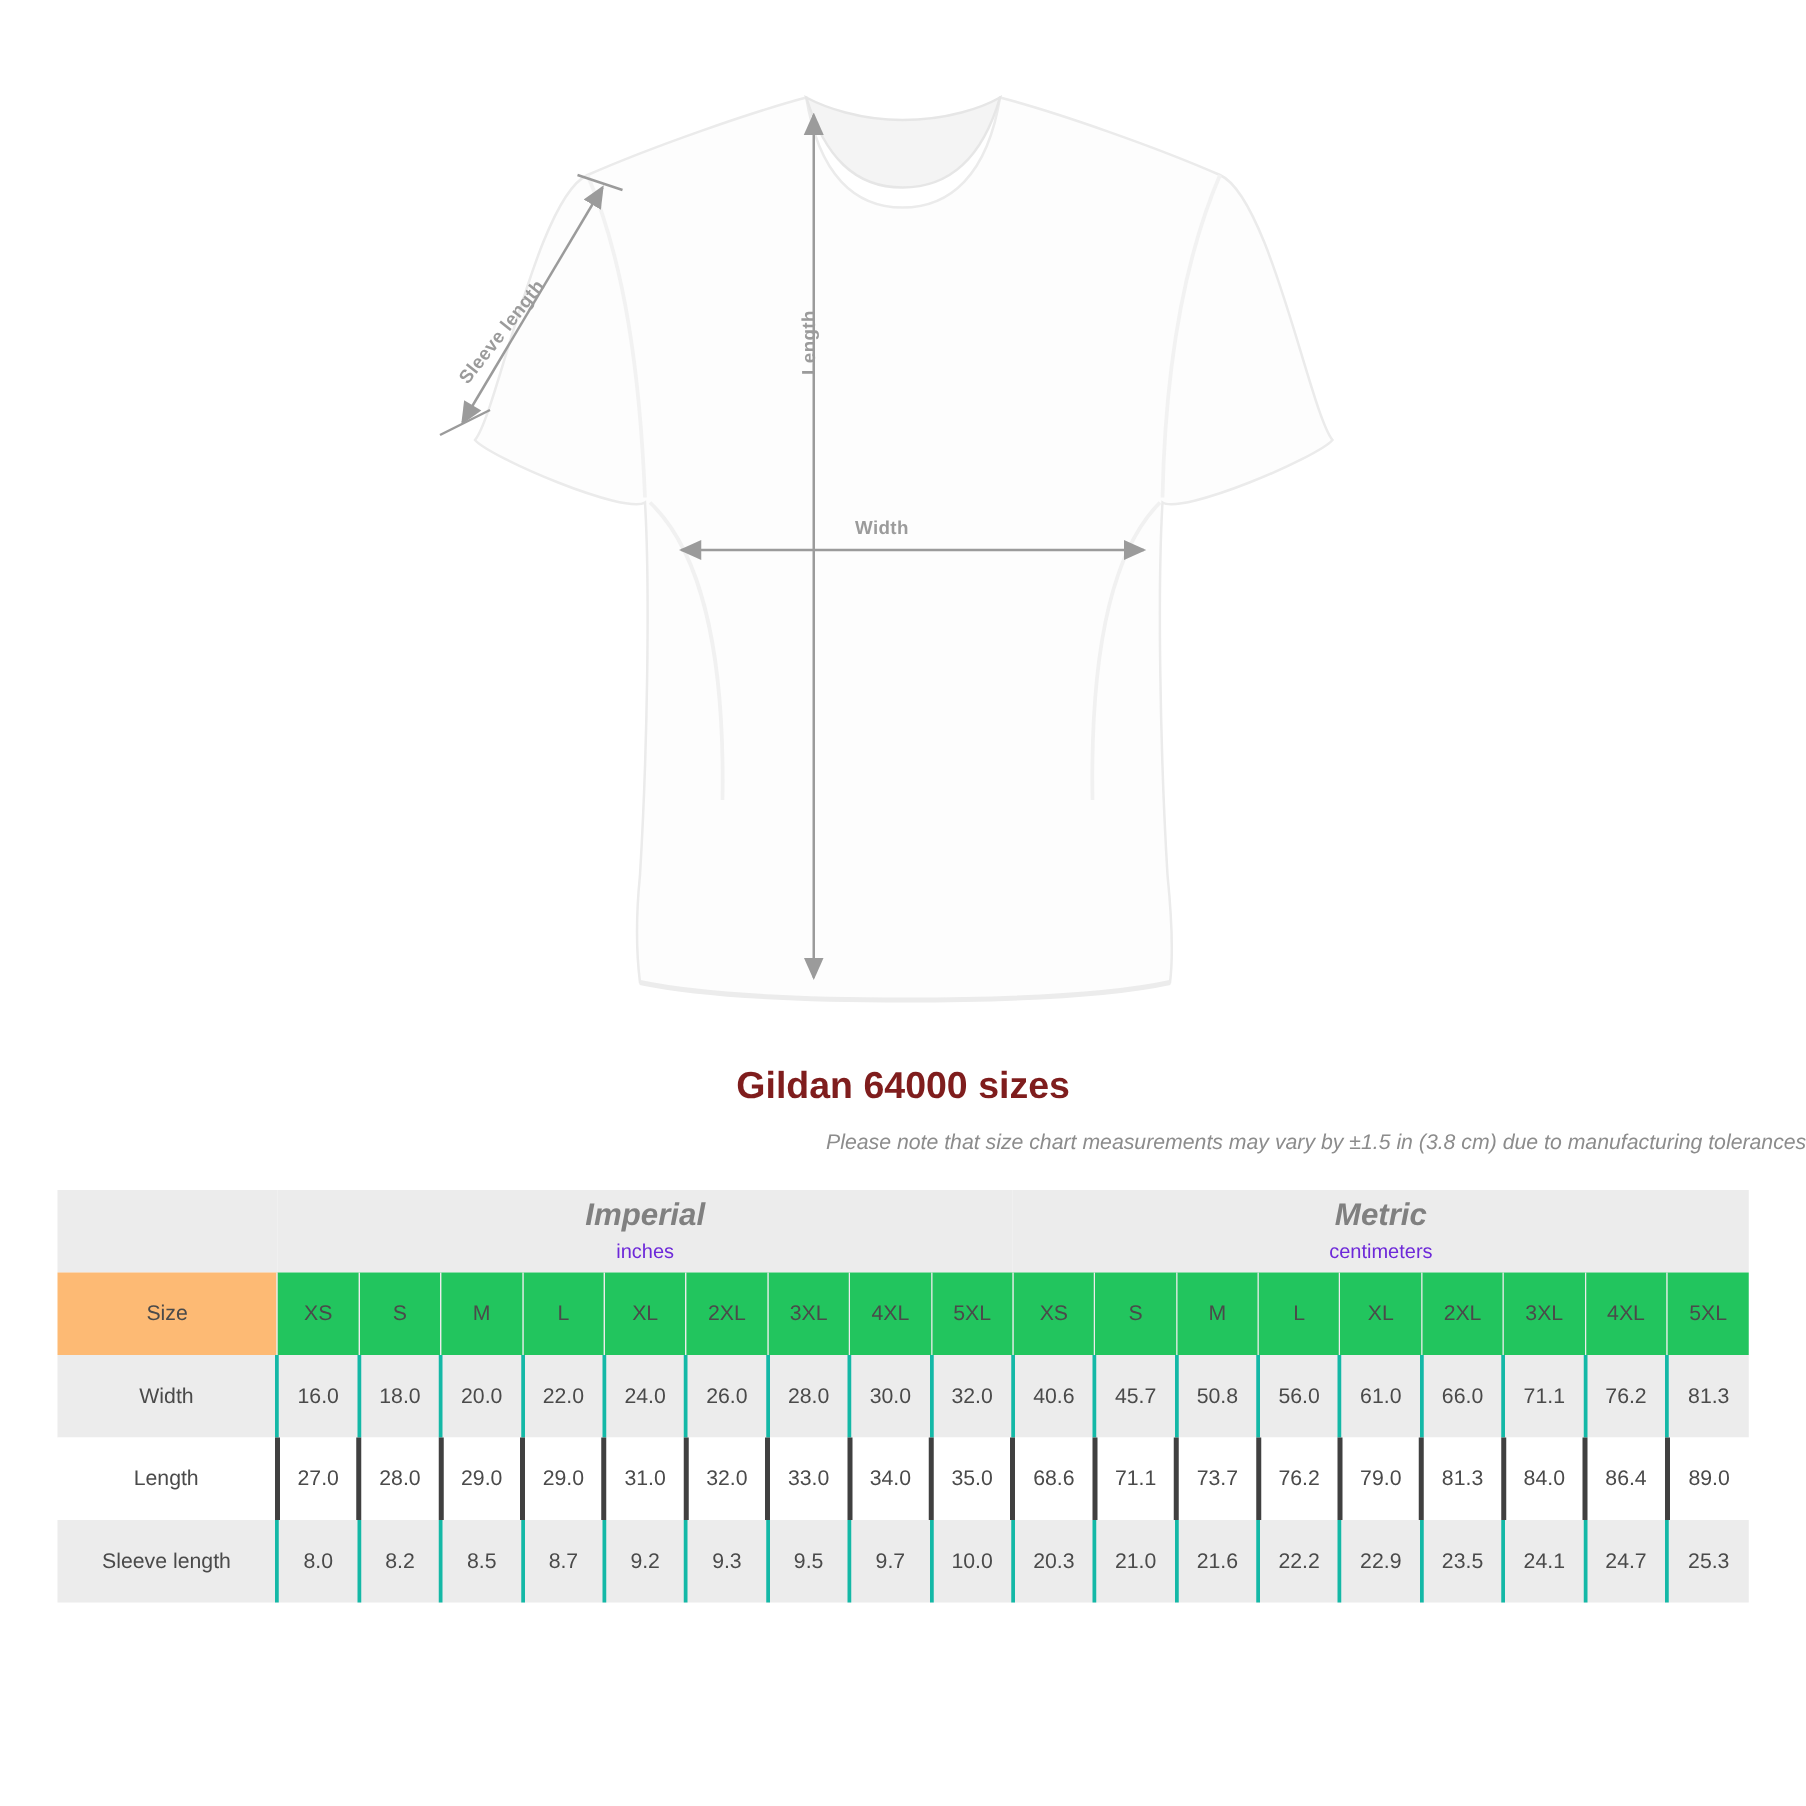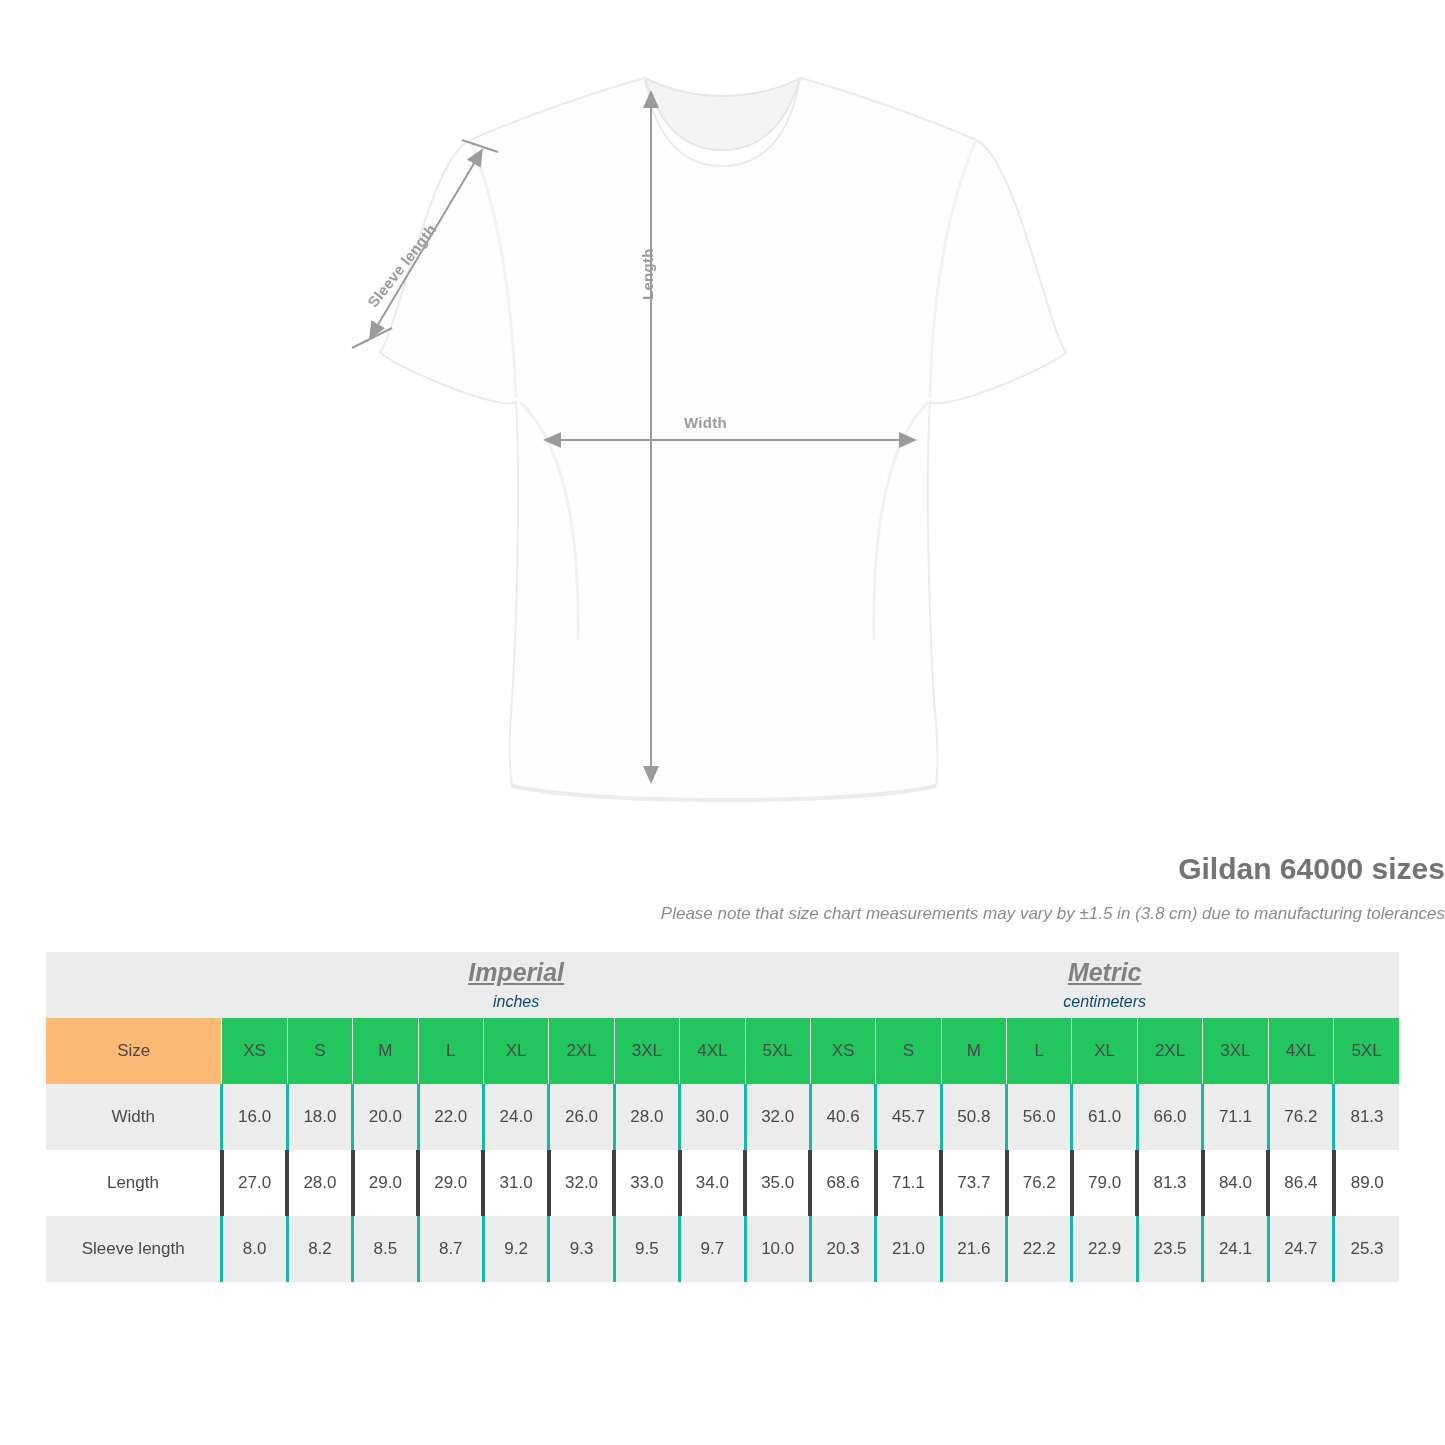--- a/index.html
+++ b/index.html
@@ -46,24 +46,24 @@
   }
   .dim-label.sleeve {
     left: 364px;
     top: 300px;
     transform: rotate(-52deg);
     transform-origin: left top;
   }
 
   
   .chart-title {
-    text-align: right;
+    text-align: center;
     font-size: 30px;
     font-weight: bold;
-    color: #737373;
+    color: #7f1d1d;
     margin-top: 22px;
   }
   .chart-note {
     text-align: right;
     font-size: 17px;
     font-style: italic;
     color: #8c8c8c;
     margin-top: 18px;
   }
 
@@ -92,26 +92,24 @@
     background: #ececec;
     height: 112px;
     padding: 0;
   }
   .unit-title {
     font-size: 25px;
     font-weight: bold;
     font-style: italic;
     color: #808080;
     line-height: 1.1;
-    text-decoration: underline;
   }
   .unit-sub {
     font-size: 16px;
-    font-style: italic;
-    color: #0c4a6e;
+    color: #6d28d9;
     margin-top: 6px;
   }
   
   .head-row td {
     background: #22c55e;
     font-weight: bold;
     color: #3a3a3a;
     font-size: 17px;
   }
   .head-row td.rowlabel {

